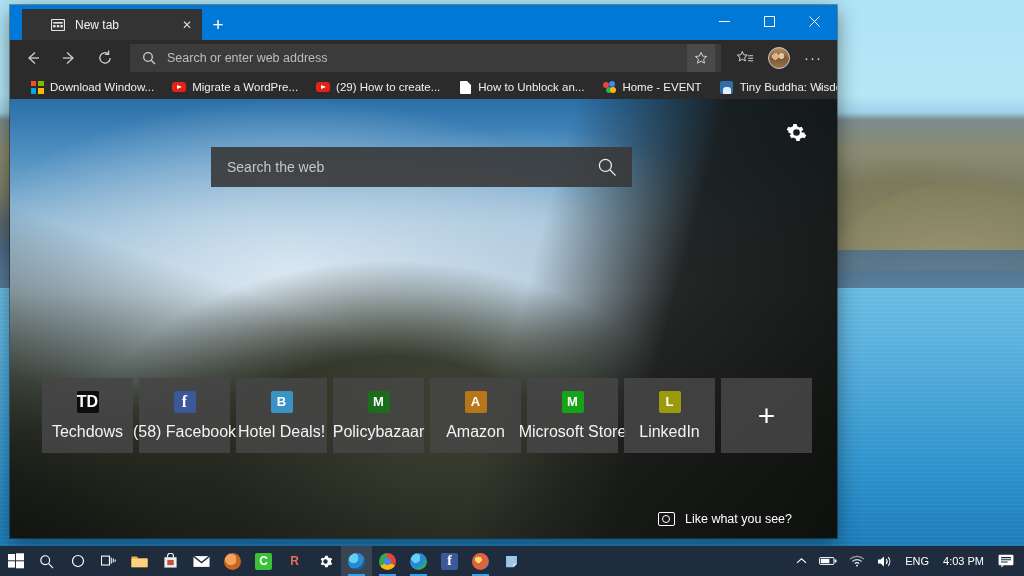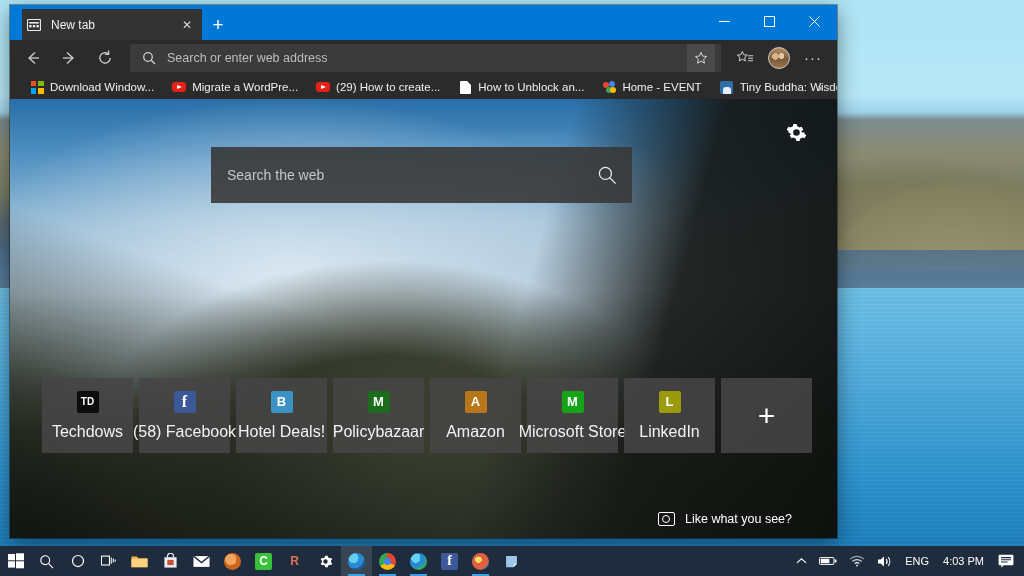--- a/index.html
+++ b/index.html
@@ -83,21 +83,21 @@
     display: flex; align-items: flex-end;
     position: relative;
     flex: 0 0 auto;
   }
   #tabstrip { display: flex; align-items: flex-end; height: 35px; padding-left: 12px; }
   .tab {
     height: 31px;
     min-width: 180px;
     background: #333333;
     display: flex; align-items: center;
-    padding: 0 6px 0 4px;
+    padding: 0 6px 0 28px;
     gap: 9px;
     color: #f2f2f2;
     font-size: 12px;
     border-top-left-radius: 1px; border-top-right-radius: 1px;
   }
   .tab-favicon {
     width: 16px; height: 16px; flex: 0 0 16px;
     display: flex; align-items: center; justify-content: center;
   }
   .tab-title { flex: 1 1 auto; white-space: nowrap; overflow: hidden; text-overflow: ellipsis; }
@@ -225,21 +225,21 @@
   }
   #ntp-gear {
     position: absolute; right: 30px; top: 22px;
     width: 22px; height: 22px;
     color: #ffffff;
     display: flex; align-items: center; justify-content: center;
   }
   #ntp-search {
     position: absolute;
     left: 201px; top: 48px;
-    width: 421px; height: 56px;
+    width: 421px; height: 40px;
     background: rgba(56,56,56,.9);
     display: flex; align-items: center;
     padding: 0 14px 0 16px;
   }
   #ntp-search-text { flex: 1 1 auto; color: #c6c6c6; font-size: 14px; }
   #ntp-search-icon { width: 22px; height: 22px; color: #e9e9e9; display: flex; align-items: center; justify-content: center; }
 
   #tiles {
     position: absolute;
     left: 32px; top: 279px;
@@ -470,21 +470,21 @@
           <svg width="20" height="20" viewBox="0 0 20 20" aria-hidden="true">
             <circle cx="8.4" cy="8.4" r="6" fill="none" stroke="#e9e9e9" stroke-width="1.3"></circle>
             <path d="M12.8 12.8 L18.6 18.6" stroke="#e9e9e9" stroke-width="1.3"></path>
           </svg>
         </span>
       </div>
 
       <div id="tiles">
 
         <div class="tile">
-          <span class="tile-ico" style="background:#0d0d0d;font-size:10px">TD</span>
+          <span class="tile-ico" style="background:#0d0d0d;font-size:16px">TD</span>
           <span class="tile-label">Techdows</span>
         </div>
 
         <div class="tile">
           <span class="tile-ico" style="background:#3b5998;font-family:'Liberation Serif',serif;font-size:16px">f</span>
           <span class="tile-label">(58) Facebook</span>
         </div>
 
         <div class="tile">
           <span class="tile-ico" style="background:#3a93c4">B</span>

